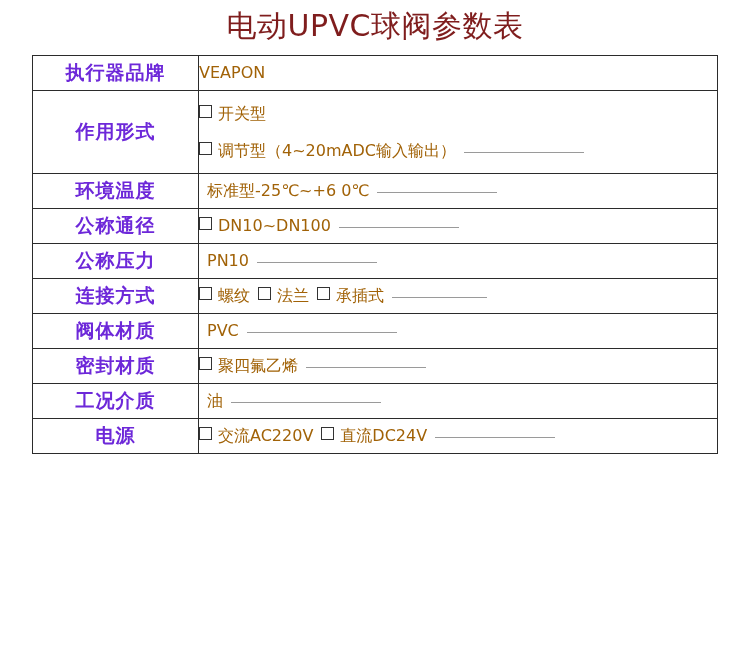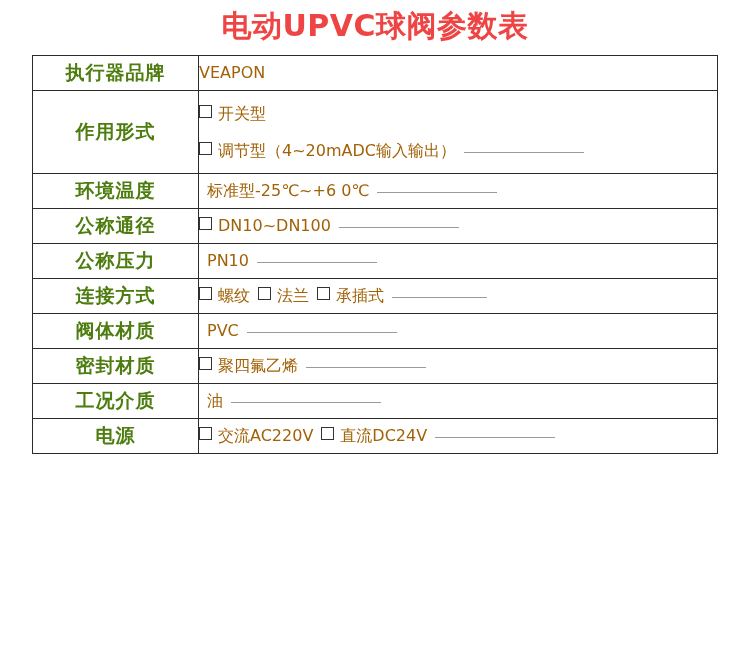--- a/index.html
+++ b/index.html
@@ -16,25 +16,25 @@
   }
   .page {
     position: relative;
     width: 750px;
     height: 664px;
     box-sizing: border-box;
   }
   .title {
     text-align: center;
     font-size: 30px;
-    font-weight: bold;
+    font-weight: normal;
     letter-spacing: 0.5px;
     padding-top: 6px;
     padding-bottom: 8px;
-    color: #ef4444;
+    color: #7f1d1d;
     font-family: "DejaVu Sans", "Liberation Sans", sans-serif;
   }
   .table-wrap {
     padding: 0 32px 0 32px;
   }
   table.spec {
     width: 100%;
     border-collapse: collapse;
     table-layout: fixed;
   }
@@ -44,21 +44,21 @@
     padding: 0;
   }
   td.label {
     width: 165px;
     text-align: center;
     font-weight: bold;
     font-size: 19px;
     letter-spacing: 1px;
     font-family: "DejaVu Sans", "Liberation Sans", sans-serif;
     padding: 6px 4px;
-    color: #4d7c0f;
+    color: #6d28d9;
   }
   td.value {
     padding: 6px 8px 6px 14px;
     font-size: 16px;
     color: #a16207;
     font-family: "DejaVu Sans", "Liberation Sans", sans-serif;
   }
   .row-tall td.label,
   .row-tall td.value {
     height: 82px;

